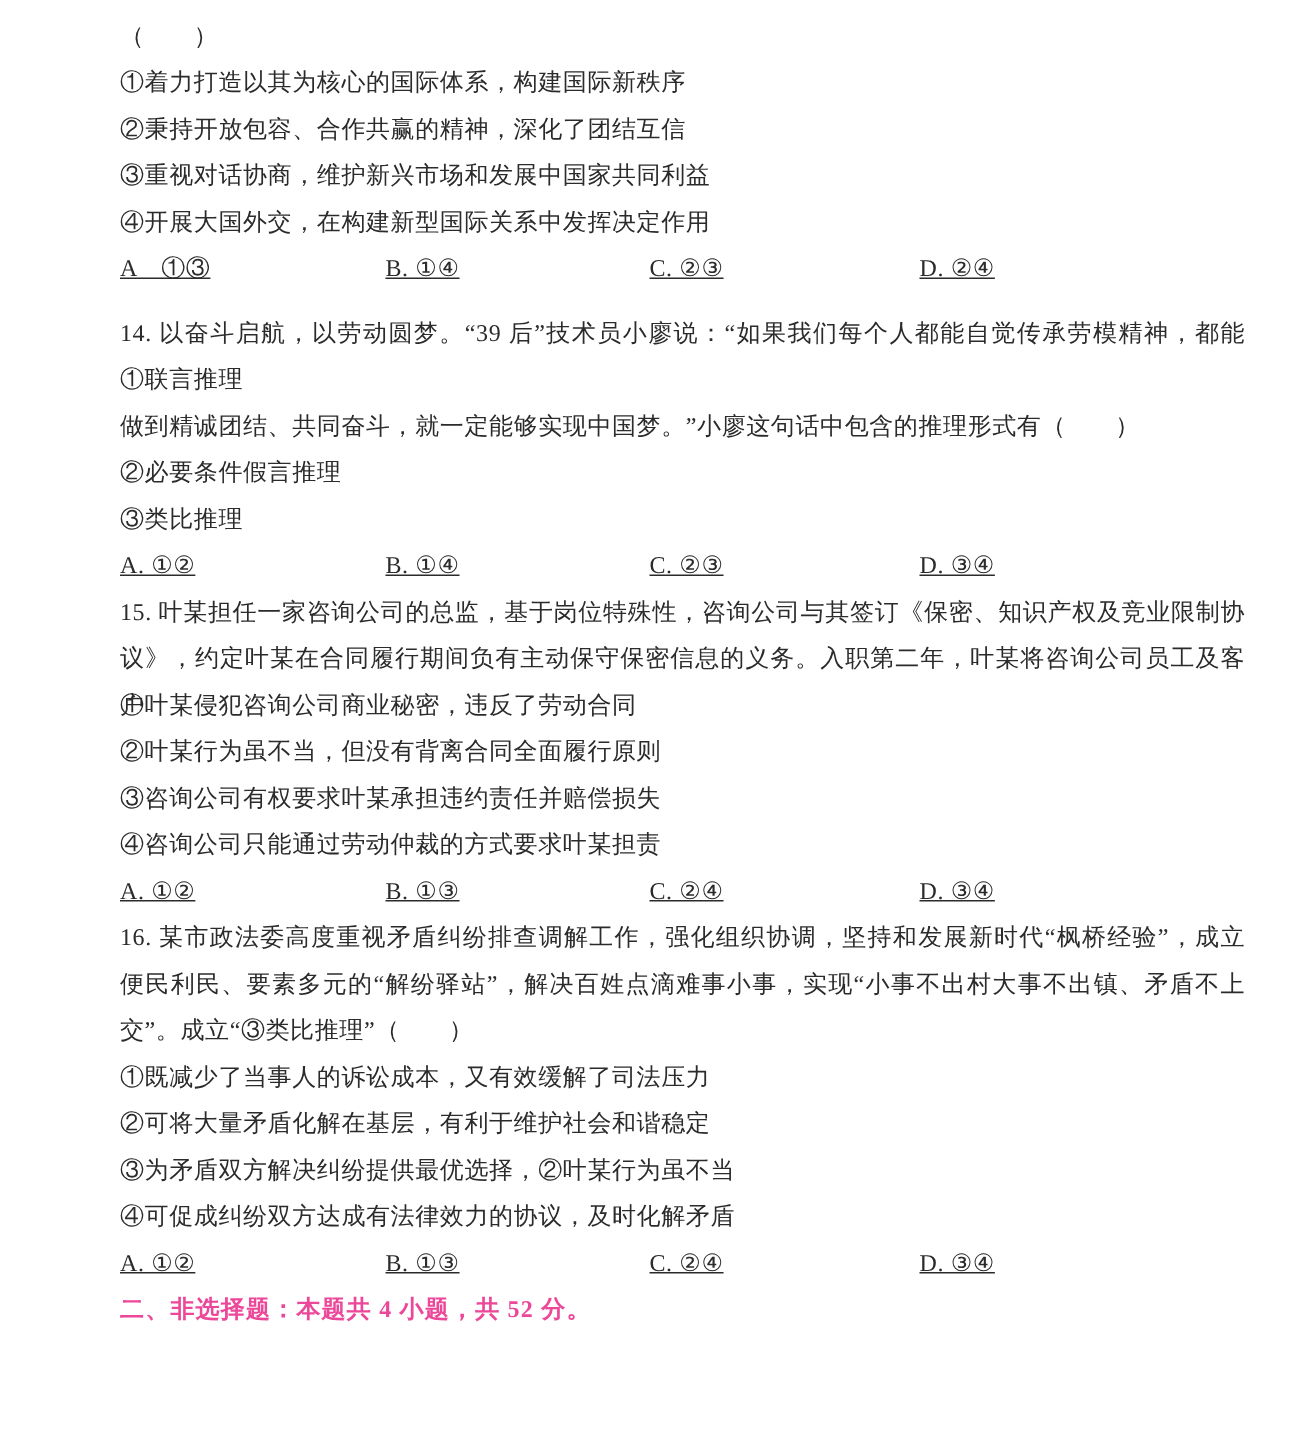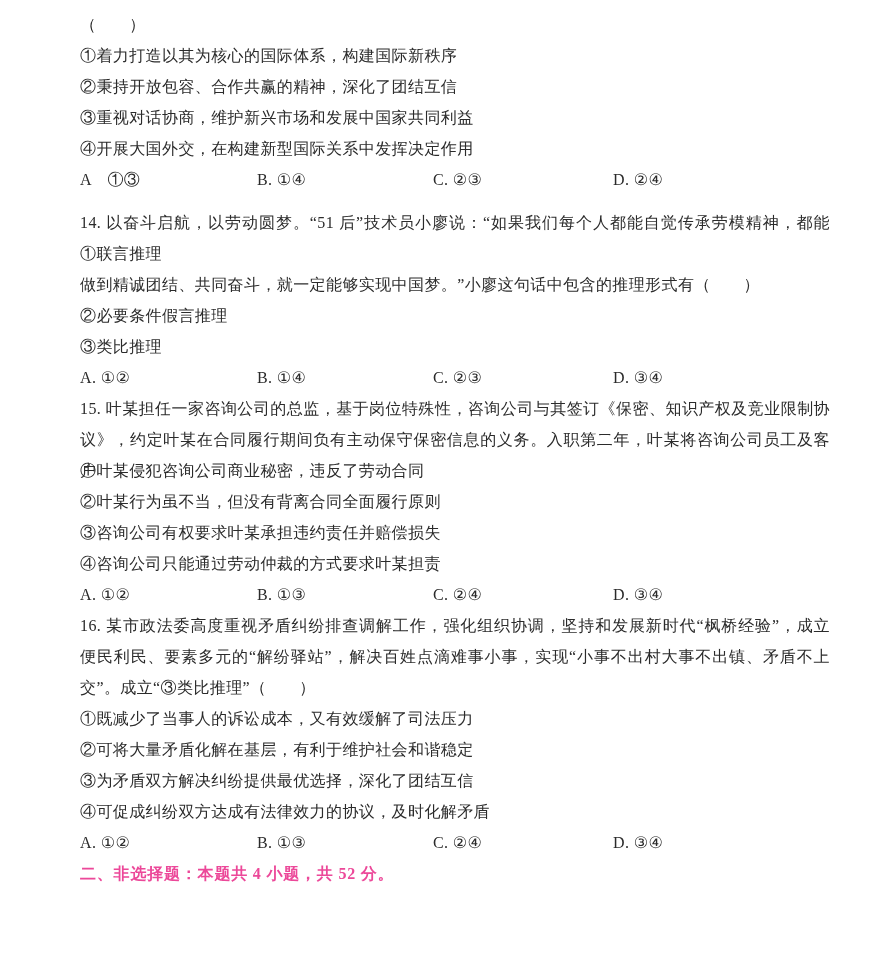--- a/index.html
+++ b/index.html
@@ -26,21 +26,21 @@
   .fill {
     text-align: justify;
     text-align-last: justify;
   }
   .options-row {
     display: grid;
     grid-template-columns: 177px 176px 180px 1fr;
     height: 31px;
     line-height: 31px;
   }
-  .opt { white-space: pre-wrap; letter-spacing: 0.4px; }
+  .opt { white-space: pre-wrap; letter-spacing: 0.4px; text-decoration: underline; }
   .q14-gap { margin-top: 12px; }
   .section-title {
     font-weight: bold;
     color: #ec4899;
     letter-spacing: 0.8px;
   }
 </style>
 </head>
 <body>
 
@@ -54,21 +54,21 @@
     <div class="line">④开展大国外交，在构建新型国际关系中发挥决定作用</div>
     <div class="options-row">
       <span class="opt">A　①③</span>
       <span class="opt">B. ①④</span>
       <span class="opt">C. ②③</span>
       <span class="opt">D. ②④</span>
     </div>
   </section>
 
   <section>
-    <div class="line fill q14-gap">14. 以奋斗启航，以劳动圆梦。“51 后”技术员小廖说：“如果我们每个人都能自觉传承劳模精神，都能</div>
+    <div class="line fill q14-gap">14. 以奋斗启航，以劳动圆梦。“39 后”技术员小廖说：“如果我们每个人都能自觉传承劳模精神，都能</div>
     <div class="line">①联言推理</div>
     <div class="line">做到精诚团结、共同奋斗，就一定能够实现中国梦。”小廖这句话中包含的推理形式有（　　）</div>
     <div class="line">②必要条件假言推理</div>
     <div class="line">③类比推理</div>
     <div class="options-row">
       <span class="opt">A. ①②</span>
       <span class="opt">B. ①④</span>
       <span class="opt">C. ②③</span>
       <span class="opt">D. ③④</span>
     </div>
@@ -88,21 +88,21 @@
       <span class="opt">D. ③④</span>
     </div>
   </section>
 
   <section>
     <div class="line fill">16. 某市政法委高度重视矛盾纠纷排查调解工作，强化组织协调，坚持和发展新时代“枫桥经验”，成立</div>
     <div class="line fill">便民利民、要素多元的“解纷驿站”，解决百姓点滴难事小事，实现“小事不出村大事不出镇、矛盾不上</div>
     <div class="line">交”。成立“③类比推理”（　　）</div>
     <div class="line">①既减少了当事人的诉讼成本，又有效缓解了司法压力</div>
     <div class="line">②可将大量矛盾化解在基层，有利于维护社会和谐稳定</div>
-    <div class="line">③为矛盾双方解决纠纷提供最优选择，深化了团结互信</div>
+    <div class="line">③为矛盾双方解决纠纷提供最优选择，②叶某行为虽不当</div>
     <div class="line">④可促成纠纷双方达成有法律效力的协议，及时化解矛盾</div>
     <div class="options-row">
       <span class="opt">A. ①②</span>
       <span class="opt">B. ①③</span>
       <span class="opt">C. ②④</span>
       <span class="opt">D. ③④</span>
     </div>
   </section>
 
   <div class="line section-title">二、非选择题：本题共 4 小题，共 52 分。</div>

